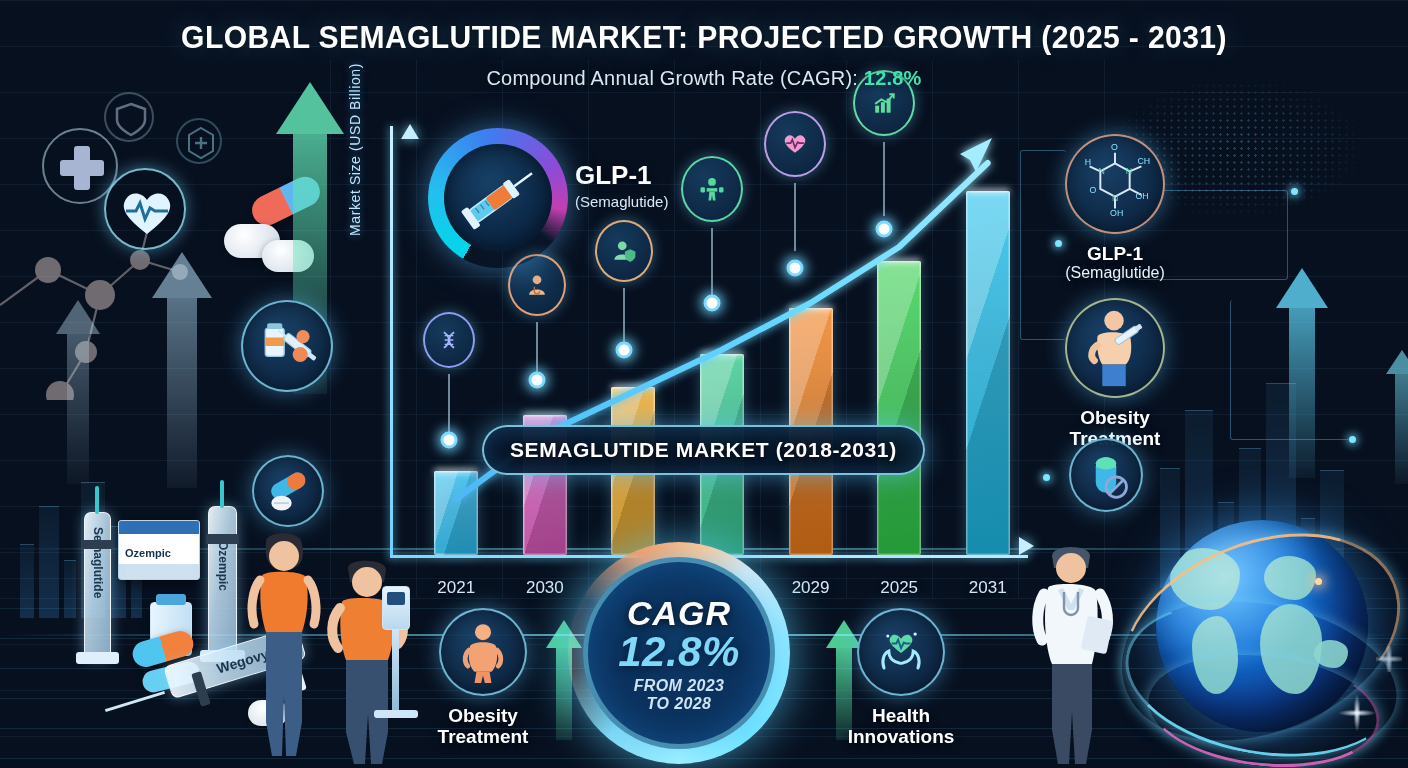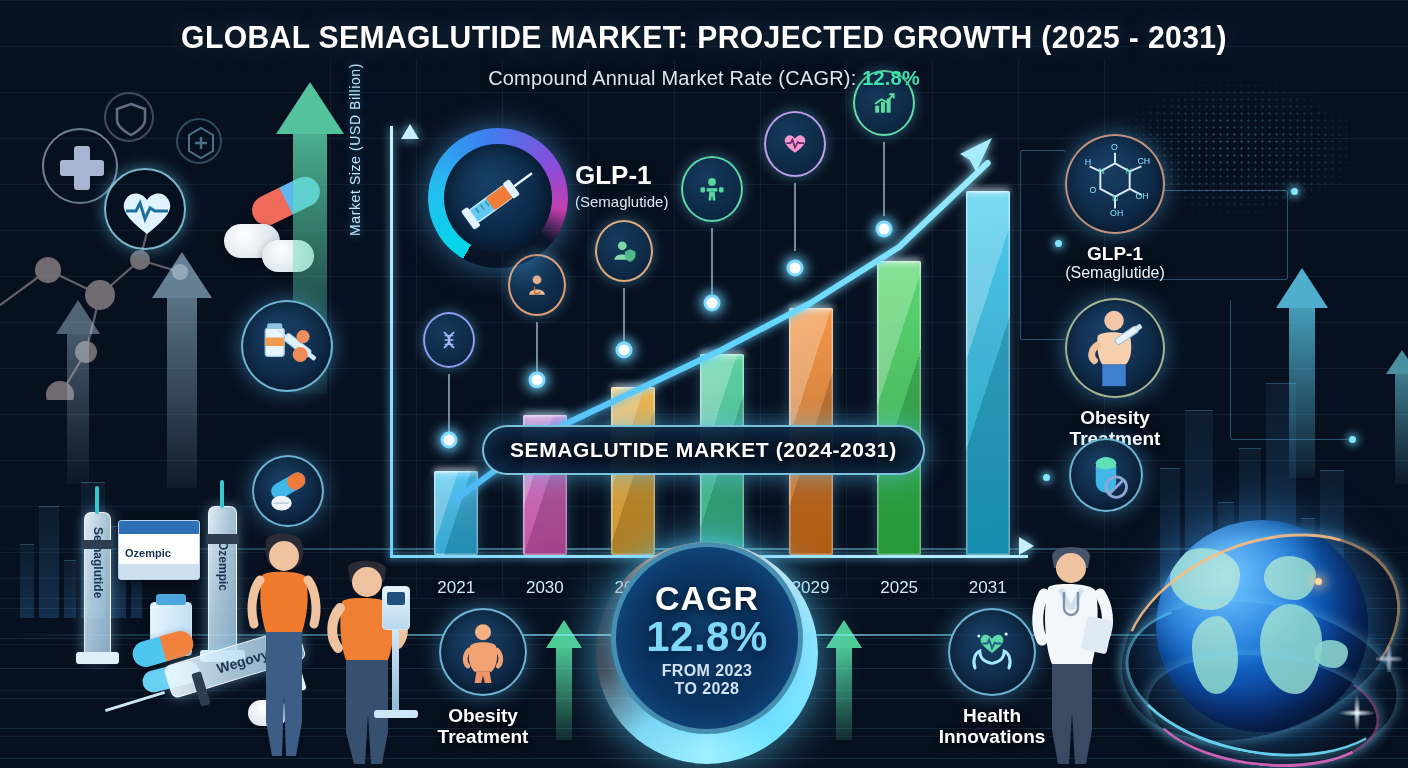--- a/index.html
+++ b/index.html
@@ -172,28 +172,28 @@
     display:flex;align-items:center;justify-content:center;
   }
   .info .cap{
     margin-top:9px; color:#fff; font-weight:bold; font-size:19px; line-height:1.12;
     text-shadow:0 2px 8px rgba(0,0,0,.75);
   }
   .info .cap .lt{ display:block; font-weight:normal; font-size:16px; color:#e6f2fb; }
 
   
   #cagr{
-    position:absolute; left:596px; top:542px; width:222px; height:222px; border-radius:50%;
+    position:absolute; left:568px; top:542px; width:222px; height:222px; border-radius:50%;
     background:conic-gradient(from 140deg,
         #6fe3ff 0deg, #9ef0ff 40deg, #7fd9f5 80deg,
         rgba(255,255,255,.25) 120deg, rgba(120,190,230,.35) 160deg,
         #f0a070 200deg, #f8c69a 232deg, #cfe8f5 260deg,
         #8fe6ff 300deg, #6fe3ff 360deg);
     box-shadow:0 0 46px rgba(90,210,255,.65);
-    display:flex;align-items:flex-start;justify-content:center;
+    display:flex;align-items:center;justify-content:center;font-style:italic;
   }
   #cagr .ring2{
     width:192px;height:192px;border-radius:50%;
     background:radial-gradient(circle at 50% 46%, #0e3d6b 0%, #0a2e58 55%, #071f42 100%);
     border:5px solid rgba(120,225,255,.55);
     box-shadow:inset 0 0 40px rgba(30,120,200,.6), 0 0 18px rgba(90,200,255,.5);
     display:flex;flex-direction:column;align-items:center;justify-content:center;
     text-align:center; padding-top:4px;
   }
   #cagr .t1{ font-size:34px; font-weight:bold; color:#fff; letter-spacing:1px; text-shadow:0 2px 9px rgba(0,0,0,.7); line-height:1; }
@@ -359,21 +359,21 @@
     </div>
 
     <div class="perspective-floor"></div>
     <div class="glow-line" style="top:548px;opacity:.55"></div>
     <div class="glow-line" style="top:634px;opacity:.85"></div>
   </div>
 
   <div class="title-wrap z6" style="position:absolute;z-index:6;">
     <div class="main-title">GLOBAL SEMAGLUTIDE MARKET: PROJECTED GROWTH (2025 - 2031)</div>
     <div class="sub-title">
-      <span>Compound Annual Market Rate (CAGR): </span><span class="accent">12.8%</span>
+      <span>Compound Annual Growth Rate (CAGR): </span><span class="accent">12.8%</span>
     </div>
   </div>
 
   <div id="chart" class="z4">
     <div id="yaxis" class="axis-line">
         <div class="arrow-up"></div>
       </div>
     <div id="xaxis" class="axis-line">
         <div class="arrow-right"></div>
       </div>
@@ -528,21 +528,21 @@
           <g stroke="#2a6e96" stroke-width="1.2" opacity=".8">
             <line x1="26" y1="45" x2="26" y2="51"></line>
               <line x1="32" y1="45" x2="32" y2="51"></line>
               <line x1="38" y1="45" x2="38" y2="51"></line>
           </g>
         </g>
       </svg>
     </div>
   </div>
 
-  <div id="chart-badge" class="z7" style="z-index:7">SEMAGLUTIDE MARKET (2024-2031)</div>
+  <div id="chart-badge" class="z7" style="z-index:7">SEMAGLUTIDE MARKET (2018-2031)</div>
 
   <div id="cagr" class="z7" style="z-index:7">
     <div class="ring2">
       <div class="t1">CAGR</div>
       <div class="t2">12.8%</div>
       <div class="t3">
         <div>FROM 2023</div>
         <div>TO 2028</div>
       </div>
     </div>
@@ -650,21 +650,21 @@
         <path d="M20 33 c-5 5 -5 13 -1 17" stroke="#f0a276" stroke-width="5" fill="none" stroke-linecap="round"></path>
         <path d="M50 33 c5 5 5 13 1 17" stroke="#f0a276" stroke-width="5" fill="none" stroke-linecap="round"></path>
       </svg>
     </div>
     <div class="cap">
       <div>Obesity</div>
       <div>Treatment</div>
     </div>
   </div>
 
-  <div class="info z7" style="left:927px;top:608px;width:130px;z-index:7">
+  <div class="info z7" style="left:836px;top:608px;width:130px;z-index:7">
     <div class="circle" style="width:88px;height:88px">
       <svg viewBox="0 0 70 70" width="66" height="66">
         <path d="M35 36 C24 28 21 23 24 19 C27 15 32 17 35 21 C38 17 43 15 46 19 C49 23 46 28 35 36Z" fill="#5fd9a8"></path>
         <polyline points="25,26 30,26 32,22 35,31 38,25 40,26 45,26" fill="none" stroke="#1b5e8a" stroke-width="2"></polyline>
         <path d="M17 52 C14 44 17 36 22 34 C22 42 28 46 34 47" fill="none" stroke="#a6e8ff" stroke-width="3.2" stroke-linecap="round"></path>
         <path d="M53 52 C56 44 53 36 48 34 C48 42 42 46 36 47" fill="none" stroke="#a6e8ff" stroke-width="3.2" stroke-linecap="round"></path>
         <g fill="#cdf3ff">
             <circle cx="21" cy="18" r="1.6"></circle>
             <circle cx="50" cy="16" r="1.8"></circle>
           </g>

